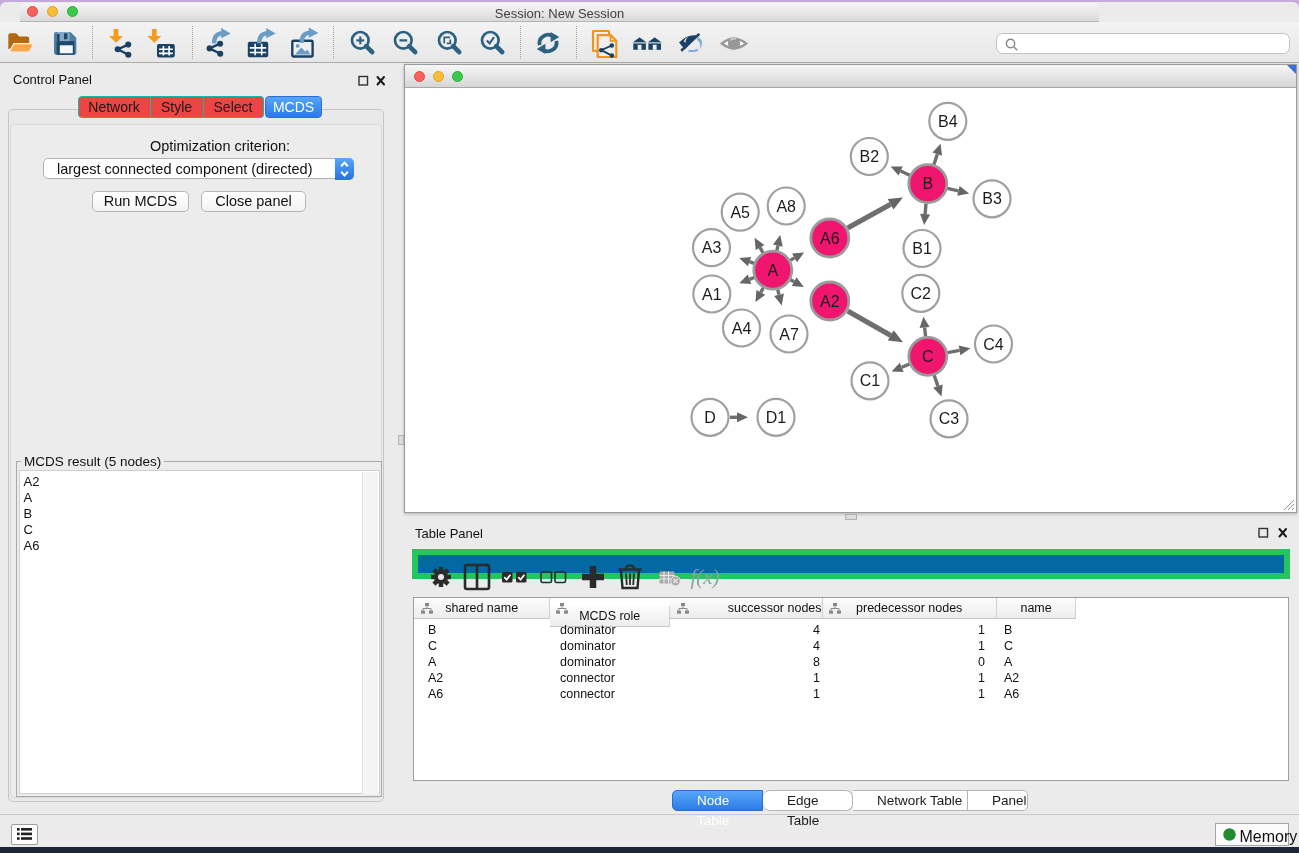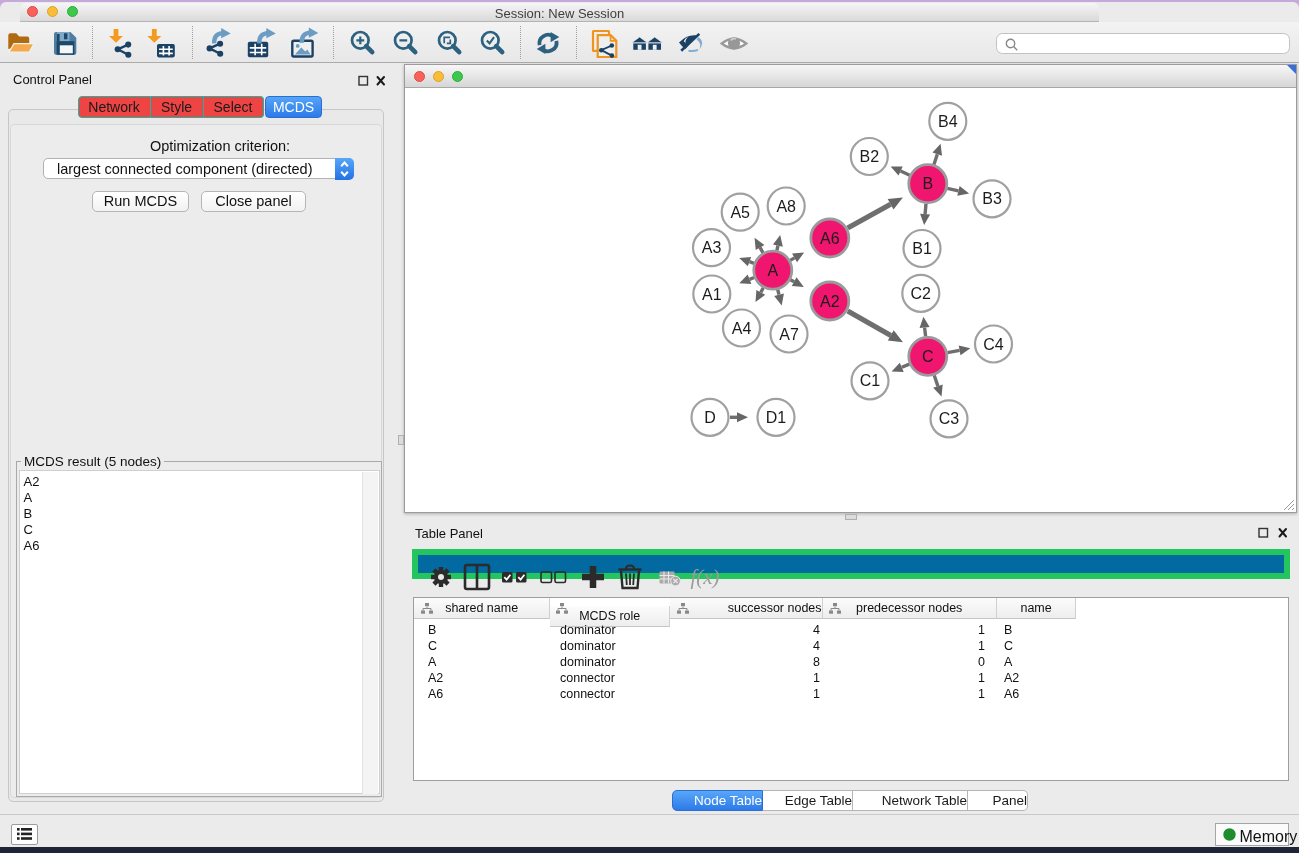--- a/index.html
+++ b/index.html
@@ -32,21 +32,21 @@
 
 #nwin { position:absolute; left:403.5px; top:63.5px; width:893.5px; height:449.5px; background:#fff; border:1px solid #9b9b9b; box-shadow:0 1px 3px rgba(0,0,0,0.25); }
 #ntitle { position:absolute; left:0; top:0; width:100%; height:23.5px; background:linear-gradient(#f7f7f7,#d6d6d6); border-bottom:1px solid #a8a8a8; }
 #ntitle .title { position:absolute; left:0; right:0; top:5px; text-align:center; font-size:13px; color:#333; }
 
 #tpTitle { position:absolute; left:415px; top:525.5px; font-size:13px; color:#111; }
 #tpToolbar { position:absolute; left:411.5px; top:549px; width:878px; height:30px; background:#0369a1; border:6px solid #22c55e; }
 #tblArea { position:absolute; left:413px; top:597px; width:876px; height:184px; background:#fff; border:1px solid #9e9e9e; }
 .th { position:absolute; top:0; height:21px; background:linear-gradient(#fcfcfc,#ededed); border-right:1px solid #d0d0d0; border-bottom:1px solid #c6c6c6; font-size:12.5px; color:#111; text-align:center; line-height:21px; }
 .td { position:absolute; font-size:12.5px; color:#111; height:16px; line-height:16px; }
-.btab { position:absolute; top:790px; height:21px; background:#fff; border:1px solid #b5b5b5; font-size:13.5px; color:#1a1a1a; text-align:right; line-height:20px; }
+.btab { position:absolute; top:790px; height:21px; background:#fff; border:1px solid #b5b5b5; font-size:13.5px; color:#1a1a1a; text-align:left; line-height:20px;padding-left:24px; }
 #statusline { position:absolute; left:0; top:814px; width:1299px; height:1px; background:#c9c9c9; }
 #memBtn { position:absolute; left:1214.5px; top:822.5px; width:74px; height:23px; background:#fbfbfb; border:1px solid #a5a5a5; font-size:16px; color:#111; }
 #listBtn { position:absolute; left:10.5px; top:824px; width:27px; height:20.5px; background:#fdfdfd; border:1px solid #9c9c9c; border-radius:2px; }
 </style></head>
 <body>
 <div id="deskTop"></div>
 <div id="win">
     <div id="app">
 <div id="titlebar">
   <div class="tl" style="left:6.5px;background:#f9625c;border:0.5px solid #df4a44;"></div>
@@ -494,21 +494,21 @@
         <div class="td" style="left:260px;top:72px;width:146px;text-align:right">1</div>
         <div class="td" style="left:411px;top:72px;width:160px;text-align:right">1</div>
         <div class="td" style="left:590px;top:72px">A2</div>
         <div class="td" style="left:14px;top:88px">A6</div>
         <div class="td" style="left:146px;top:88px">connector</div>
         <div class="td" style="left:260px;top:88px;width:146px;text-align:right">1</div>
         <div class="td" style="left:411px;top:88px;width:160px;text-align:right">1</div>
         <div class="td" style="left:590px;top:88px">A6</div>
 </div>
 <div class="btab" style="left:672px;width:91px;border-radius:5px 0 0 5px;background:linear-gradient(#58a7f8,#2c7ae8);color:#fff;border-color:#2c6dd4;">Node Table</div>
-<div class="btab" style="left:763px;width:90px;border-left:none;">Edge Table</div>
+<div class="btab" style="left:763px;width:90px;border-left:none;border-radius:7px;">Edge Table</div>
 <div class="btab" style="left:853px;width:115px;border-left:none;">Network Table</div>
 <div class="btab" style="left:968px;width:60px;border-left:none;border-radius:0 5px 5px 0;">Panel</div>
 <div id="statusline"></div>
 <div id="listBtn"><svg width="25" height="18" viewBox="0 0 25 18">
           <g fill="#222">
             <rect x="5" y="3" width="2.6" height="2.6"></rect>
             <rect x="9" y="3" width="11" height="2.6"></rect>
             <rect x="5" y="7.6" width="2.6" height="2.6"></rect>
             <rect x="9" y="7.6" width="11" height="2.6"></rect>
             <rect x="5" y="12.2" width="2.6" height="2.6"></rect>

